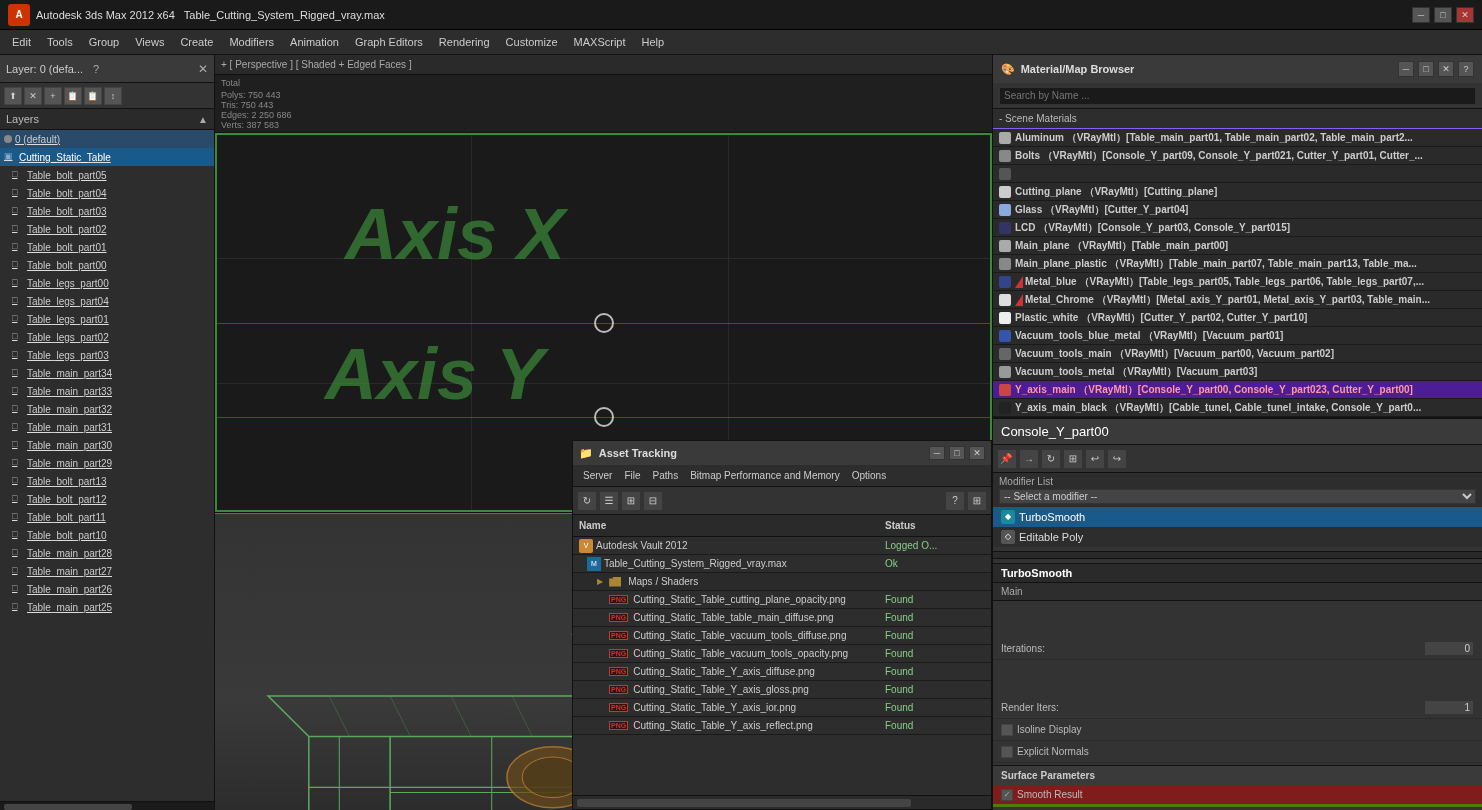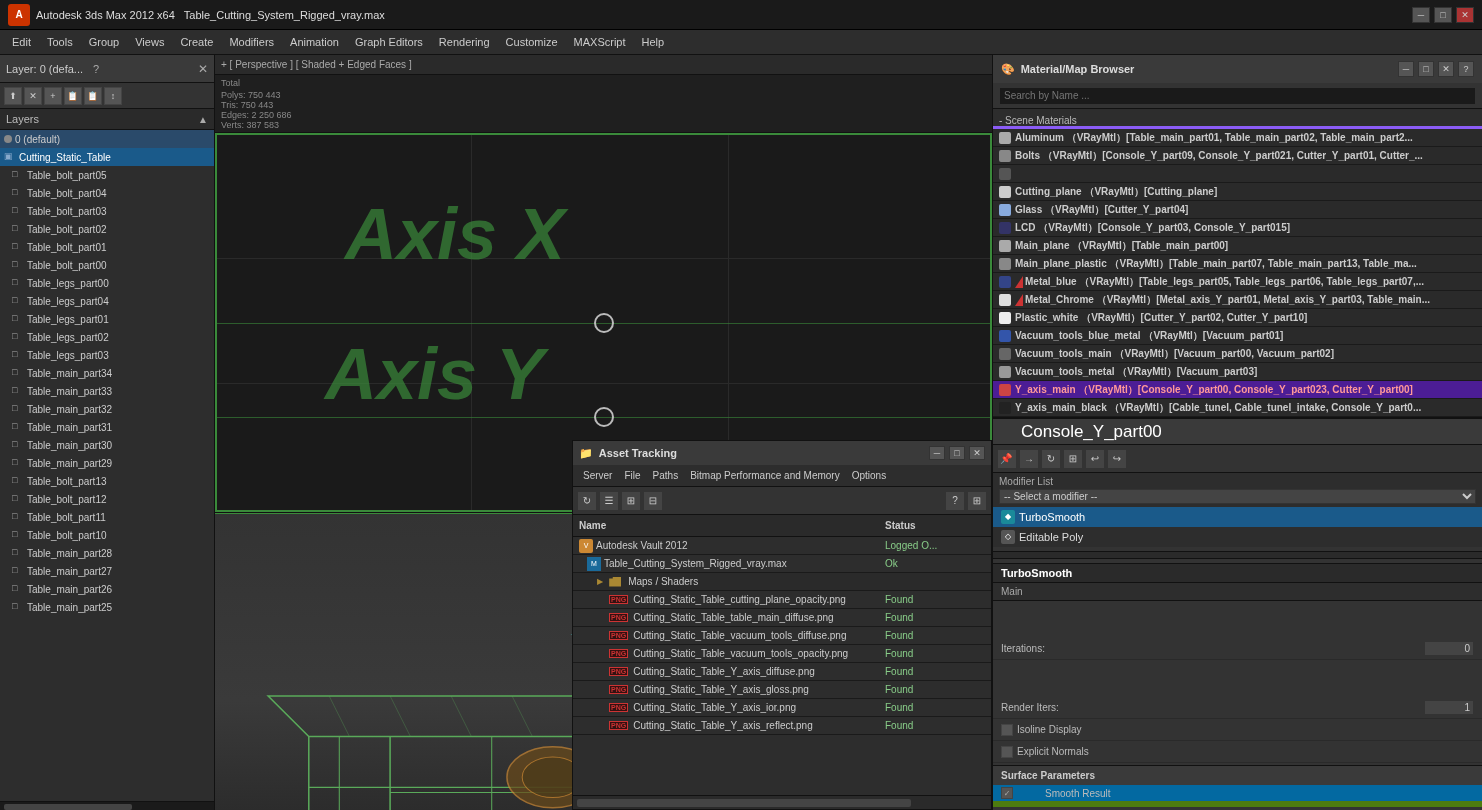--- a/index.html
+++ b/index.html
@@ -28,21 +28,21 @@
     
     
     #layer-toolbar { height: 26px; background: #333; display: flex; align-items: center; padding: 0 4px; gap: 2px; border-bottom: 1px solid #111; }
     .layer-tool-btn { width: 18px; height: 18px; background: #555; border: 1px solid #444; display: flex; align-items: center; justify-content: center; font-size: 9px; color: #ccc; cursor: pointer; }
     
     
     #layers-label { padding: 4px 6px; color: #bbb; font-size: 11px; background: #2a2a2a; border-bottom: 1px solid #111; display: flex; justify-content: space-between; align-items: center; }
     
     
     #layer-list { flex: 1; overflow-y: auto; background: #2d2d2d; }
-    .layer-item { height: 18px; display: flex; align-items: center; padding: 0 4px; cursor: pointer; }
+    .layer-item { height: 18px; display: flex; align-items: center; padding: 0 4px; cursor: pointer; text-decoration: underline; }
     .layer-item.selected { background: #1a5a8a; }
     .layer-item.active-layer { background: #2a4a6a; }
     .layer-indent { padding-left: 12px; }
     .layer-icon { width: 12px; height: 12px; margin-right: 3px; display: inline-block; }
     .layer-dot { width: 8px; height: 8px; background: #888; border-radius: 50%; margin-right: 3px; display: inline-block; }
     .layer-text { font-size: 10px; color: #ccc; white-space: nowrap; overflow: hidden; }
     .layer-item.selected .layer-text { color: #fff; }
     
     
     #viewport-area { flex: 1; background: #1a1a1a; position: relative; overflow: hidden; }
@@ -63,21 +63,21 @@
     
     
     #material-browser { background: #2a2a2a; border-bottom: 2px solid #111; }
     #material-browser-header { height: 28px; background: #3a3a3a; display: flex; align-items: center; justify-content: space-between; padding: 0 8px; }
     #material-browser-controls { display: flex; gap: 4px; }
     .mb-btn { width: 16px; height: 16px; background: #555; border: 1px solid #333; display: flex; align-items: center; justify-content: center; font-size: 9px; color: #ccc; cursor: pointer; }
     
     #material-search { height: 26px; background: #333; display: flex; align-items: center; padding: 0 6px; border-bottom: 1px solid #111; }
     #material-search input { flex: 1; background: #444; border: 1px solid #333; color: #ccc; font-size: 10px; padding: 2px 4px; height: 18px; }
     
-    #scene-materials-header { height: 20px; background: #2d2d2d; display: flex; align-items: flex-end; padding: 0 6px; border-bottom: 3px solid #8b5cf6; }
+    #scene-materials-header { height: 20px; background: #2d2d2d; display: flex; align-items: center; padding: 0 6px; border-bottom: 1px solid #8b5cf6; }
     #scene-materials-header span { color: #bbb; font-size: 10px; }
     
     #material-list { overflow-y: auto; }
     .material-item { height: 18px; display: flex; align-items: center; padding: 0 6px; cursor: pointer; border-bottom: 1px solid #1a1a1a; }
     .material-item.highlight { background: #4c1d95; }
     .mat-icon { width: 12px; height: 12px; background: #888; border-radius: 2px; margin-right: 4px; flex-shrink: 0; }
     .mat-triangle { width: 0; height: 0; border-left: 8px solid transparent; border-right: 0px solid transparent; border-bottom: 12px solid #cc3333; margin-right: 2px; flex-shrink: 0; }
     .mat-text { font-size: 10px; color: #ccc; white-space: nowrap; overflow: hidden; text-overflow: ellipsis; font-weight: bold; }
     .material-item.highlight .mat-text { color: #ff9999; }
     
@@ -104,21 +104,21 @@
     .ts-param-label { color: #bbb; font-size: 10px; flex: 1; }
     .ts-param-value { width: 50px; background: #444; border: 1px solid #333; color: #ccc; font-size: 10px; padding: 1px 3px; text-align: right; }
     .ts-checkbox-row { height: 22px; display: flex; align-items: center; padding: 0 8px; background: #333; border-bottom: 1px solid #2a2a2a; }
     .ts-checkbox { width: 12px; height: 12px; background: #555; border: 1px solid #444; margin-right: 4px; display: flex; align-items: center; justify-content: center; }
     .ts-checkbox.checked::after { content: '✓'; font-size: 8px; color: #aaa; }
     .ts-checkbox-label { color: #bbb; font-size: 10px; }
     
     #surface-params-header { height: 20px; background: #3a3a3a; display: flex; align-items: center; padding: 0 8px; margin-top: 2px; border-top: 1px solid #111; }
     #surface-params-header span { color: #ccc; font-size: 10px; font-weight: bold; }
     
-    .sp-checkbox-row { height: 22px; display: flex; align-items: center; padding: 0 8px; background: #0369a1; border-bottom: 6px solid #4d7c0f; gap: 28px; }
+    .sp-checkbox-row { height: 22px; display: flex; align-items: center; padding: 0 8px; background: #7f1d1d; border-bottom: 3px solid #4d7c0f; }
     
     
     #asset-tracking { position: absolute; right: 490px; bottom: 0; width: 420px; height: 370px; background: #2d2d2d; border: 1px solid #111; z-index: 10; }
     #at-titlebar { height: 24px; background: #3a3a3a; display: flex; align-items: center; justify-content: space-between; padding: 0 6px; cursor: move; }
     #at-controls { display: flex; gap: 4px; }
     .at-btn { width: 16px; height: 14px; background: #555; border: 1px solid #333; display: flex; align-items: center; justify-content: center; font-size: 9px; color: #ccc; cursor: pointer; }
     
     #at-menubar { height: 22px; background: #2d2d2d; display: flex; align-items: center; padding: 0 4px; border-bottom: 1px solid #111; }
     .at-menu { padding: 2px 6px; color: #ccc; font-size: 10px; cursor: pointer; }
     
@@ -551,21 +551,21 @@
         <div class="material-item">
           <div class="mat-icon" style="background:#222222;"></div>
           <span class="mat-text">Y_axis_main_black （VRayMtl）[Cable_tunel, Cable_tunel_intake, Console_Y_part0...</span>
         </div>
       </div>
     </div>
 
     <div id="right-modifier-panel">
 
       <div id="modifier-header">
-        <span style="color:#fff;font-size:17px;margin-left:20px;">Console_Y_part00</span>
+        <span style="color:#fff;font-size:13px;">Console_Y_part00</span>
       </div>
 
       <div id="modifier-toolbar">
         <div class="mod-btn">📌</div>
         <div class="mod-btn">→</div>
         <div class="mod-btn">↻</div>
         <div class="mod-btn">⊞</div>
         <div class="mod-btn">↩</div>
         <div class="mod-btn">↪</div>
       </div>

